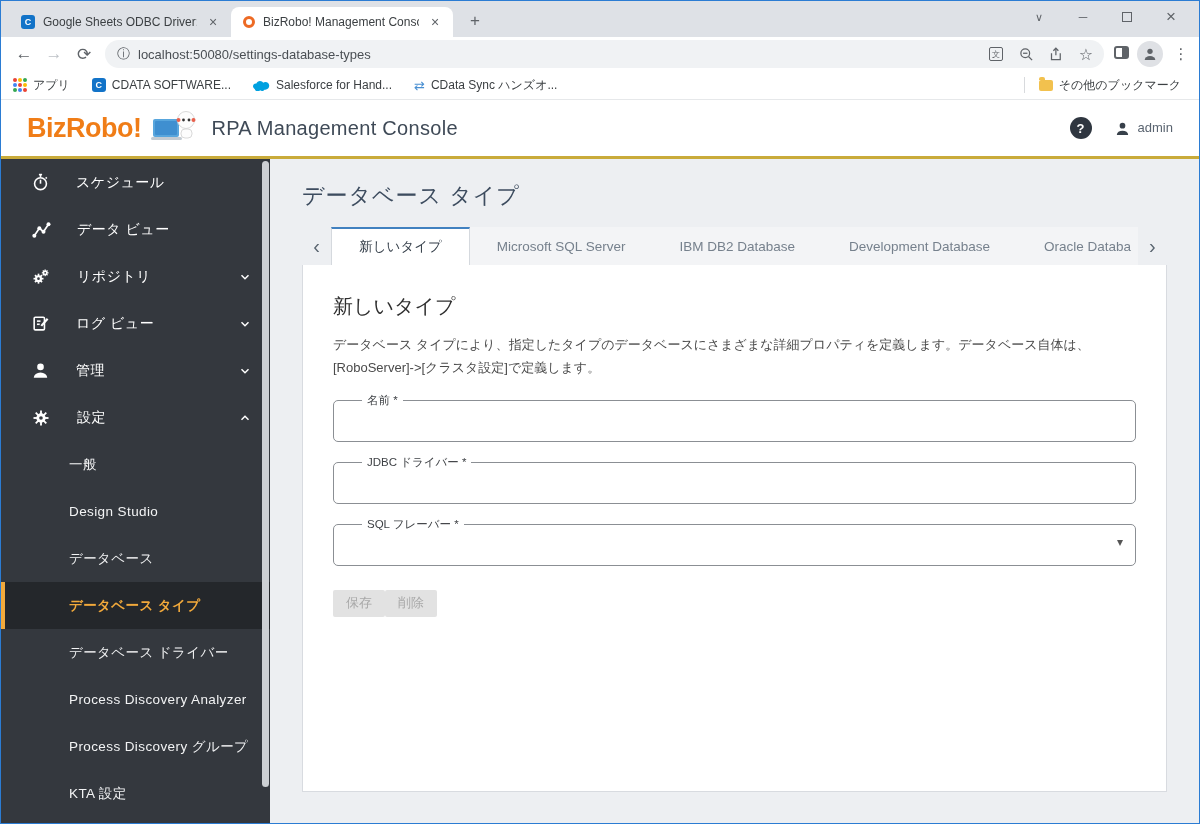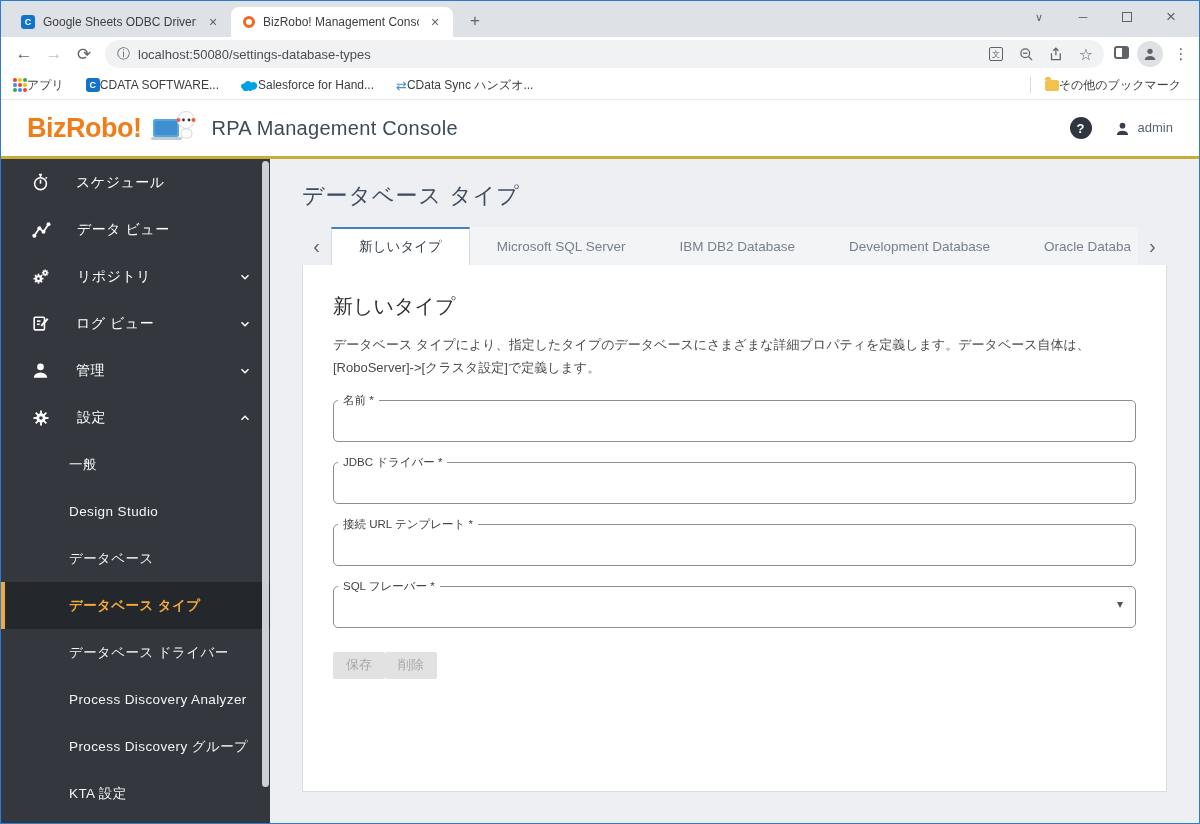--- a/index.html
+++ b/index.html
@@ -35,21 +35,21 @@
   .omni-icons { display:flex; align-items:center; gap:6px; }
   .omni-icons .oicon { width:24px; height:24px; display:flex; align-items:center; justify-content:center; color:#5f6368; }
   .icon-translate { width:14px; height:14px; border:1.5px solid #5f6368; border-radius:2px; font-size:8px; display:flex; align-items:center; justify-content:center; color:#5f6368; }
   .toolbar-right { display:flex; align-items:center; gap:8px; }
   .sidepanel i { display:inline-block; width:15px; height:13px; border:2px solid #5f6368; border-radius:3px; background:linear-gradient(to right, transparent 55%, #5f6368 55%); }
   .avatar { width:26px; height:26px; border-radius:50%; background:#dfe1e5; display:flex; align-items:center; justify-content:center; }
   .menu3 { font-size:15px; color:#5f6368; width:20px; text-align:center; }
 
   
   .bookmarksbar { height:29px; background:#fff; border-bottom:1px solid #e6e8ea; display:flex; align-items:center; padding:0 12px; font-size:12px; color:#3c4043; }
-  .bm { display:flex; align-items:center; margin-right:22px; white-space:nowrap; }
+  .bm { display:flex; align-items:center; gap:6px; margin-right:22px; white-space:nowrap; }
   .appsgrid { display:grid; grid-template-columns:repeat(3,4px); grid-auto-rows:4px; gap:1px; }
   .appsgrid i { border-radius:50%; }
   .bm-spacer { flex:1; }
   .bm-divider { width:1px; height:16px; background:#d8dadd; margin-right:14px; }
   .folder { width:14px; height:11px; background:#f2c14e; border-radius:2px; position:relative; }
   .folder::before { content:""; position:absolute; top:-3px; left:0; width:6px; height:3px; background:#f2c14e; border-radius:2px 2px 0 0; }
   .sync-glyph { color:#4a90d2; font-size:13px; }
 
   
   .appheader { height:59px; background:#fff; border-bottom:3px solid #c9ab3a; display:flex; align-items:center; padding:0 26px; }
@@ -81,21 +81,21 @@
   .tab-arrow { width:30px; display:flex; align-items:center; justify-content:center; font-size:20px; color:#5a6570; }
   .mtabs { display:flex; background:#f3f4f6; overflow:hidden; max-width:838px; }
   .mtab { padding:0 27px; display:flex; align-items:center; font-size:13.5px; color:#76818d; white-space:nowrap; }
   .mtab.active { background:#fff; color:#333d48; border-top:2px solid #4181c0; border-left:1px solid #d5d9de; border-right:1px solid #d5d9de; }
 
   .card { background:#fff; border:1px solid #d8dbe0; border-top:none; min-height:527px; padding:28px 30px; }
   .card-heading { font-size:20px; color:#2f2f2f; margin-bottom:14px; }
   .card-desc { font-size:13px; color:#4a4a4a; line-height:1.75; margin-bottom:10px; max-width:860px; }
 
   .field { position:relative; border:1px solid #8b8f94; border-radius:5px; height:42px; margin-top:20px; background:#fff; display:flex; align-items:center; }
-  .field .flabel { position:absolute; top:-8px; left:4px; background:#fff; padding:0 5px; font-size:11.5px; color:#3f4246; }
+  .field .flabel { position:absolute; top:-8px; left:28px; background:#fff; padding:0 5px; font-size:11.5px; color:#3f4246; }
   .field input { border:none; outline:none; width:100%; height:100%; padding:8px 14px 0 14px; font-size:14px; color:#222; background:transparent; font-family:inherit; }
   .field .caret { position:absolute; right:12px; top:10px; font-size:12px; color:#555; }
 
   .btnrow { margin-top:24px; display:flex; gap:0; }
   .btn-disabled { min-width:52px; height:27px; background:#e2e2e2; color:#a8a8a8; border:none; border-radius:2px; font-size:13px; font-family:inherit; padding:0 12px; }
 </style>
 </head>
 <body>
 
 <div class="window">
@@ -367,24 +367,20 @@
         <div class="field">
           <span class="flabel">名前 *</span>
           <input type="text" style="">
         </div>
 
         <div class="field">
           <span class="flabel">JDBC ドライバー *</span>
           <input type="text" style="">
         </div>
 
-        <div class="field">
-          <span class="flabel">接続 URL テンプレート *</span>
-          <input type="text" style="">
-        </div>
 
         <div class="field">
           <span class="flabel">SQL フレーバー *</span>
           <input type="text" style="">
           <span class="caret">▾</span>
         </div>
 
         <div class="btnrow">
           <button class="btn-disabled" disabled="">保存</button>
           <button class="btn-disabled" disabled="">削除</button>

